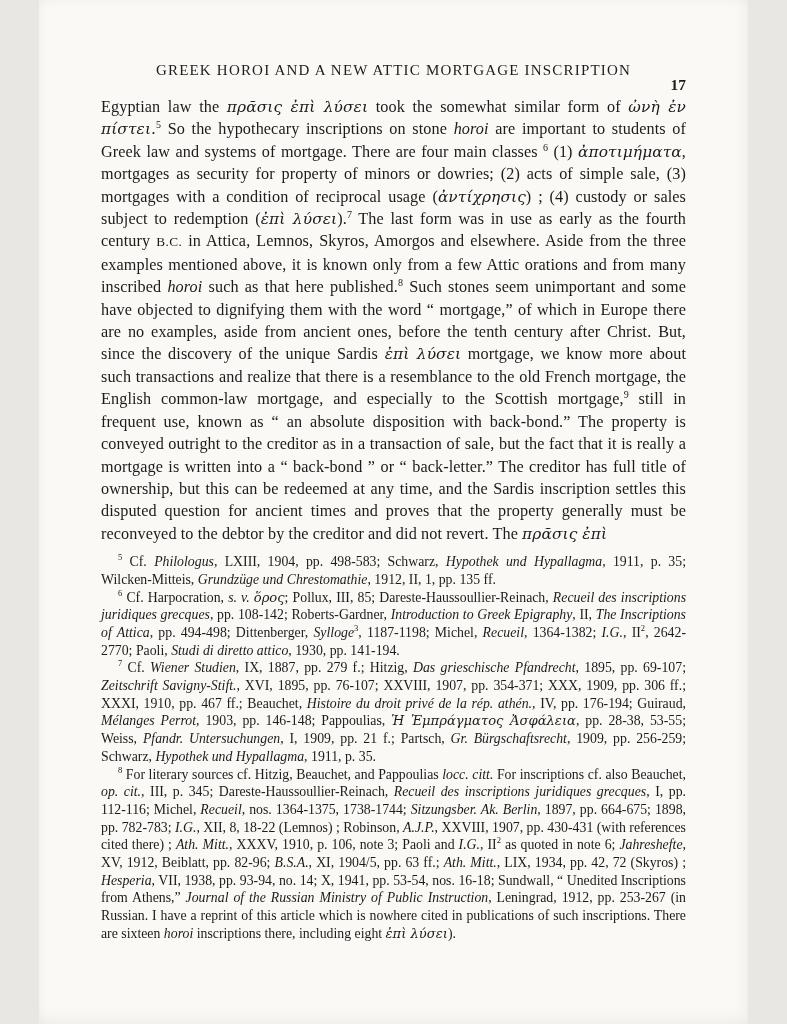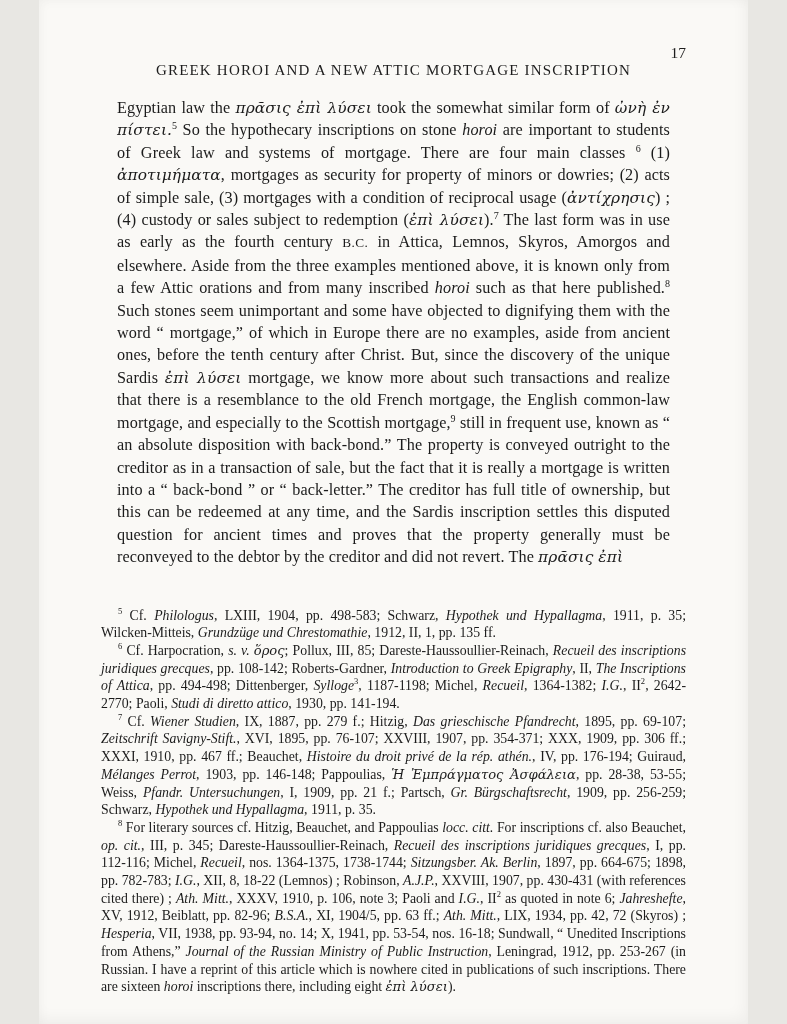--- a/index.html
+++ b/index.html
@@ -29,36 +29,37 @@
     display: block;
     text-align: center;
     font-size: 15px;
     letter-spacing: 1.2px;
     white-space: nowrap;
     color: #1d1d1d;
   }
   .head-page {
     position: absolute;
     right: 0;
-    top: 44px;
+    top: 76px;
     font-size: 15.5px;
     color: #1d1d1d;
+    font-weight: bold;
   }
   .body-text {
     margin-top: 15px;
   }
   .para {
-    margin: 16px;
+    margin: 0;
     font-size: 16.2px;
     line-height: 22.4px;
     text-align: justify;
     letter-spacing: 0.1px;
   }
   .footnotes {
-    margin-top: 38px;
+    margin-top: 8px;
   }
   .footnote {
     margin: 0;
     font-size: 13.8px;
     line-height: 17.7px;
     text-align: justify;
     text-indent: 17px;
   }
   .seg-n { font-style: normal; }
   .seg-i { font-style: italic; }

